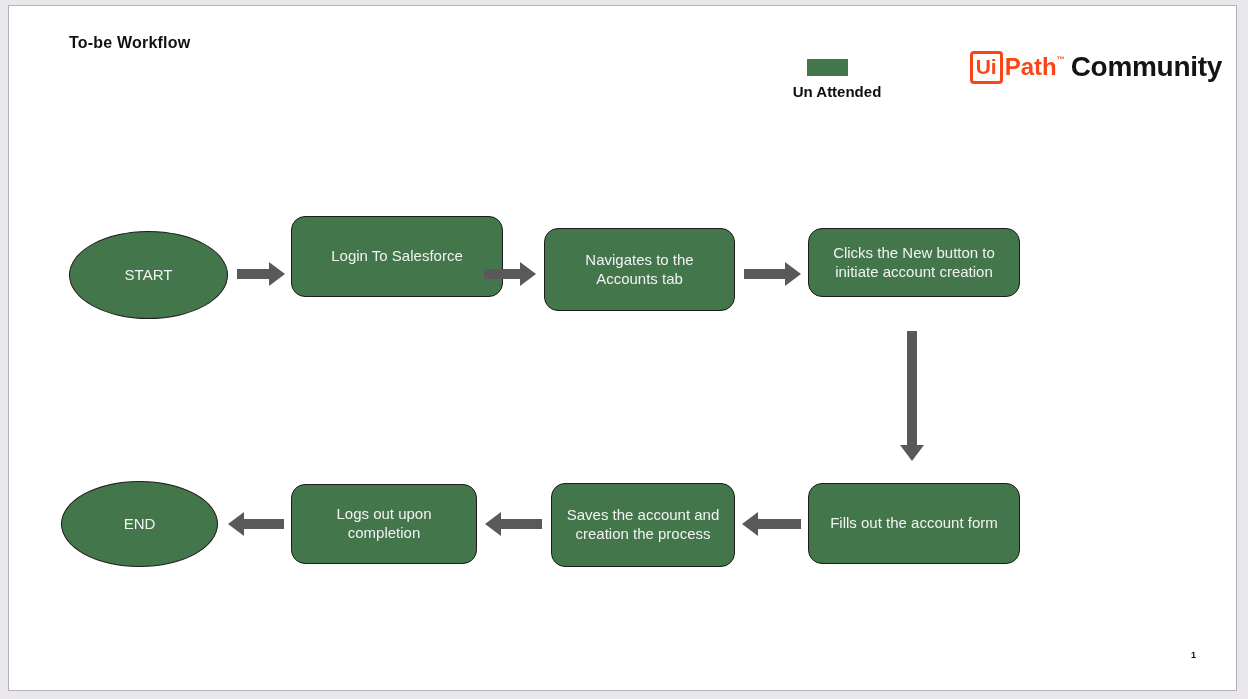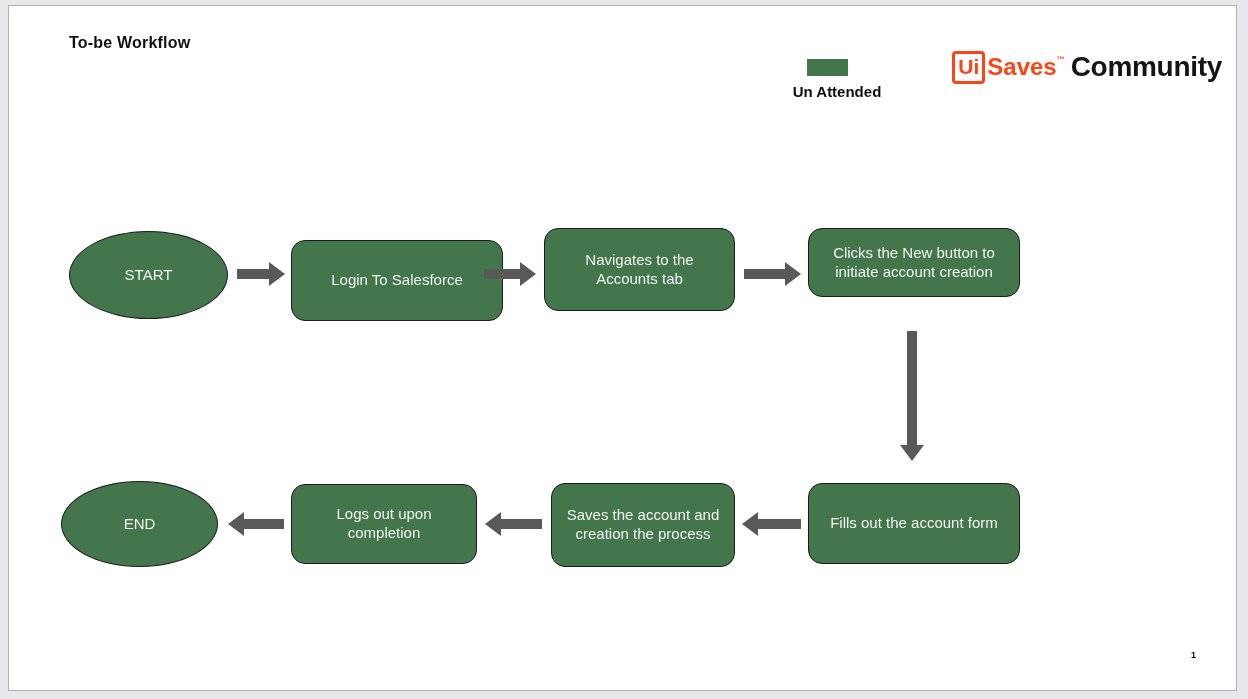--- a/index.html
+++ b/index.html
@@ -137,37 +137,37 @@
 </style>
 </head>
 <body>
 
 <div class="slide">
 
   <div class="slide-title">To-be Workflow</div>
 
   <div class="logo">
     <span class="logo-ui-box">Ui</span>
-    <span class="logo-path"><span>Saves</span><span class="logo-tm">™</span></span>
+    <span class="logo-path"><span>Path</span><span class="logo-tm">™</span></span>
     <span class="logo-community">Community</span>
   </div>
 
   <div class="legend">
     <div class="legend-swatch"></div>
     <div class="legend-label">Un Attended</div>
   </div>
 
   <div class="node ellipse" style="left:60px; top:225px; width:159px; height:88px;">START</div>
 
   <div class="arrow-r" style="left:228px; top:256px; width:48px;">
     <div class="shaft"></div>
       <div class="head"></div>
   </div>
 
-  <div class="node box" style="left:282px; top:234px; width:212px; height:81px;">Login To Salesforce</div>
+  <div class="node box" style="left:282px; top:210px; width:212px; height:81px;">Login To Salesforce</div>
 
   <div class="arrow-r" style="left:475px; top:256px; width:52px;">
     <div class="shaft"></div>
       <div class="head"></div>
   </div>
 
   <div class="node box" style="left:535px; top:222px; width:191px; height:83px;">Navigates to the Accounts tab</div>
 
   <div class="arrow-r" style="left:735px; top:256px; width:57px;">
     <div class="shaft"></div>

